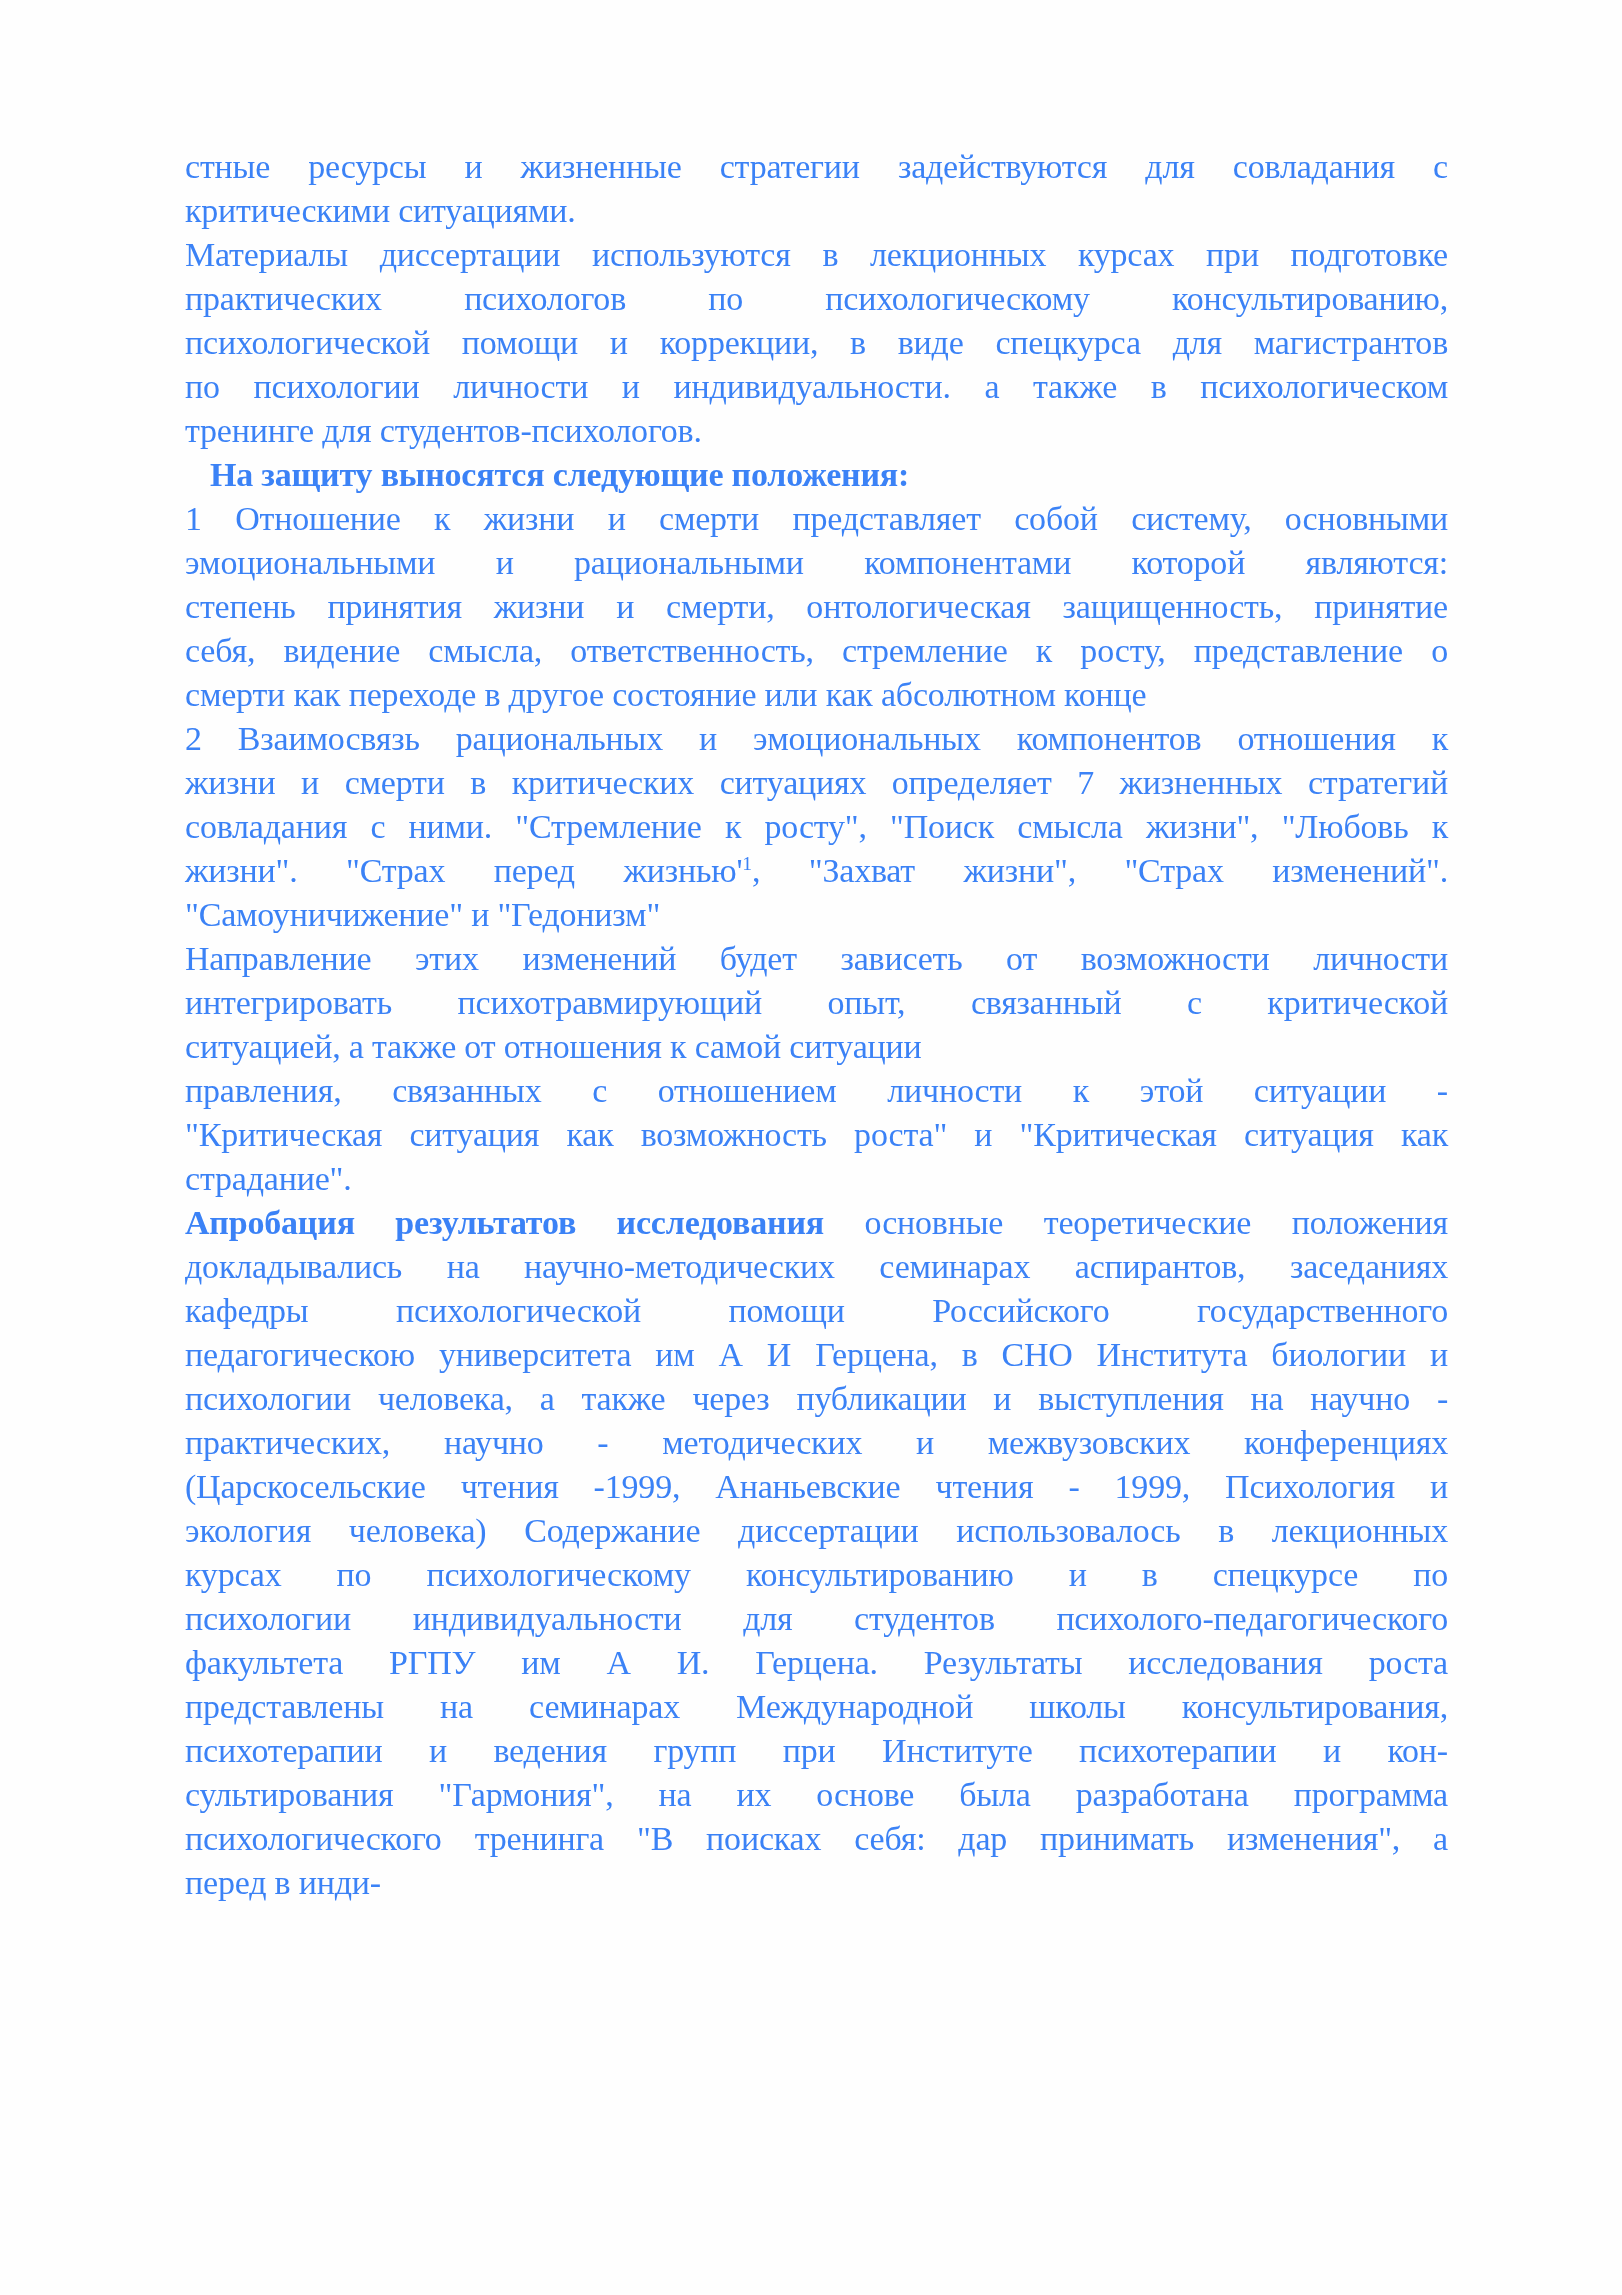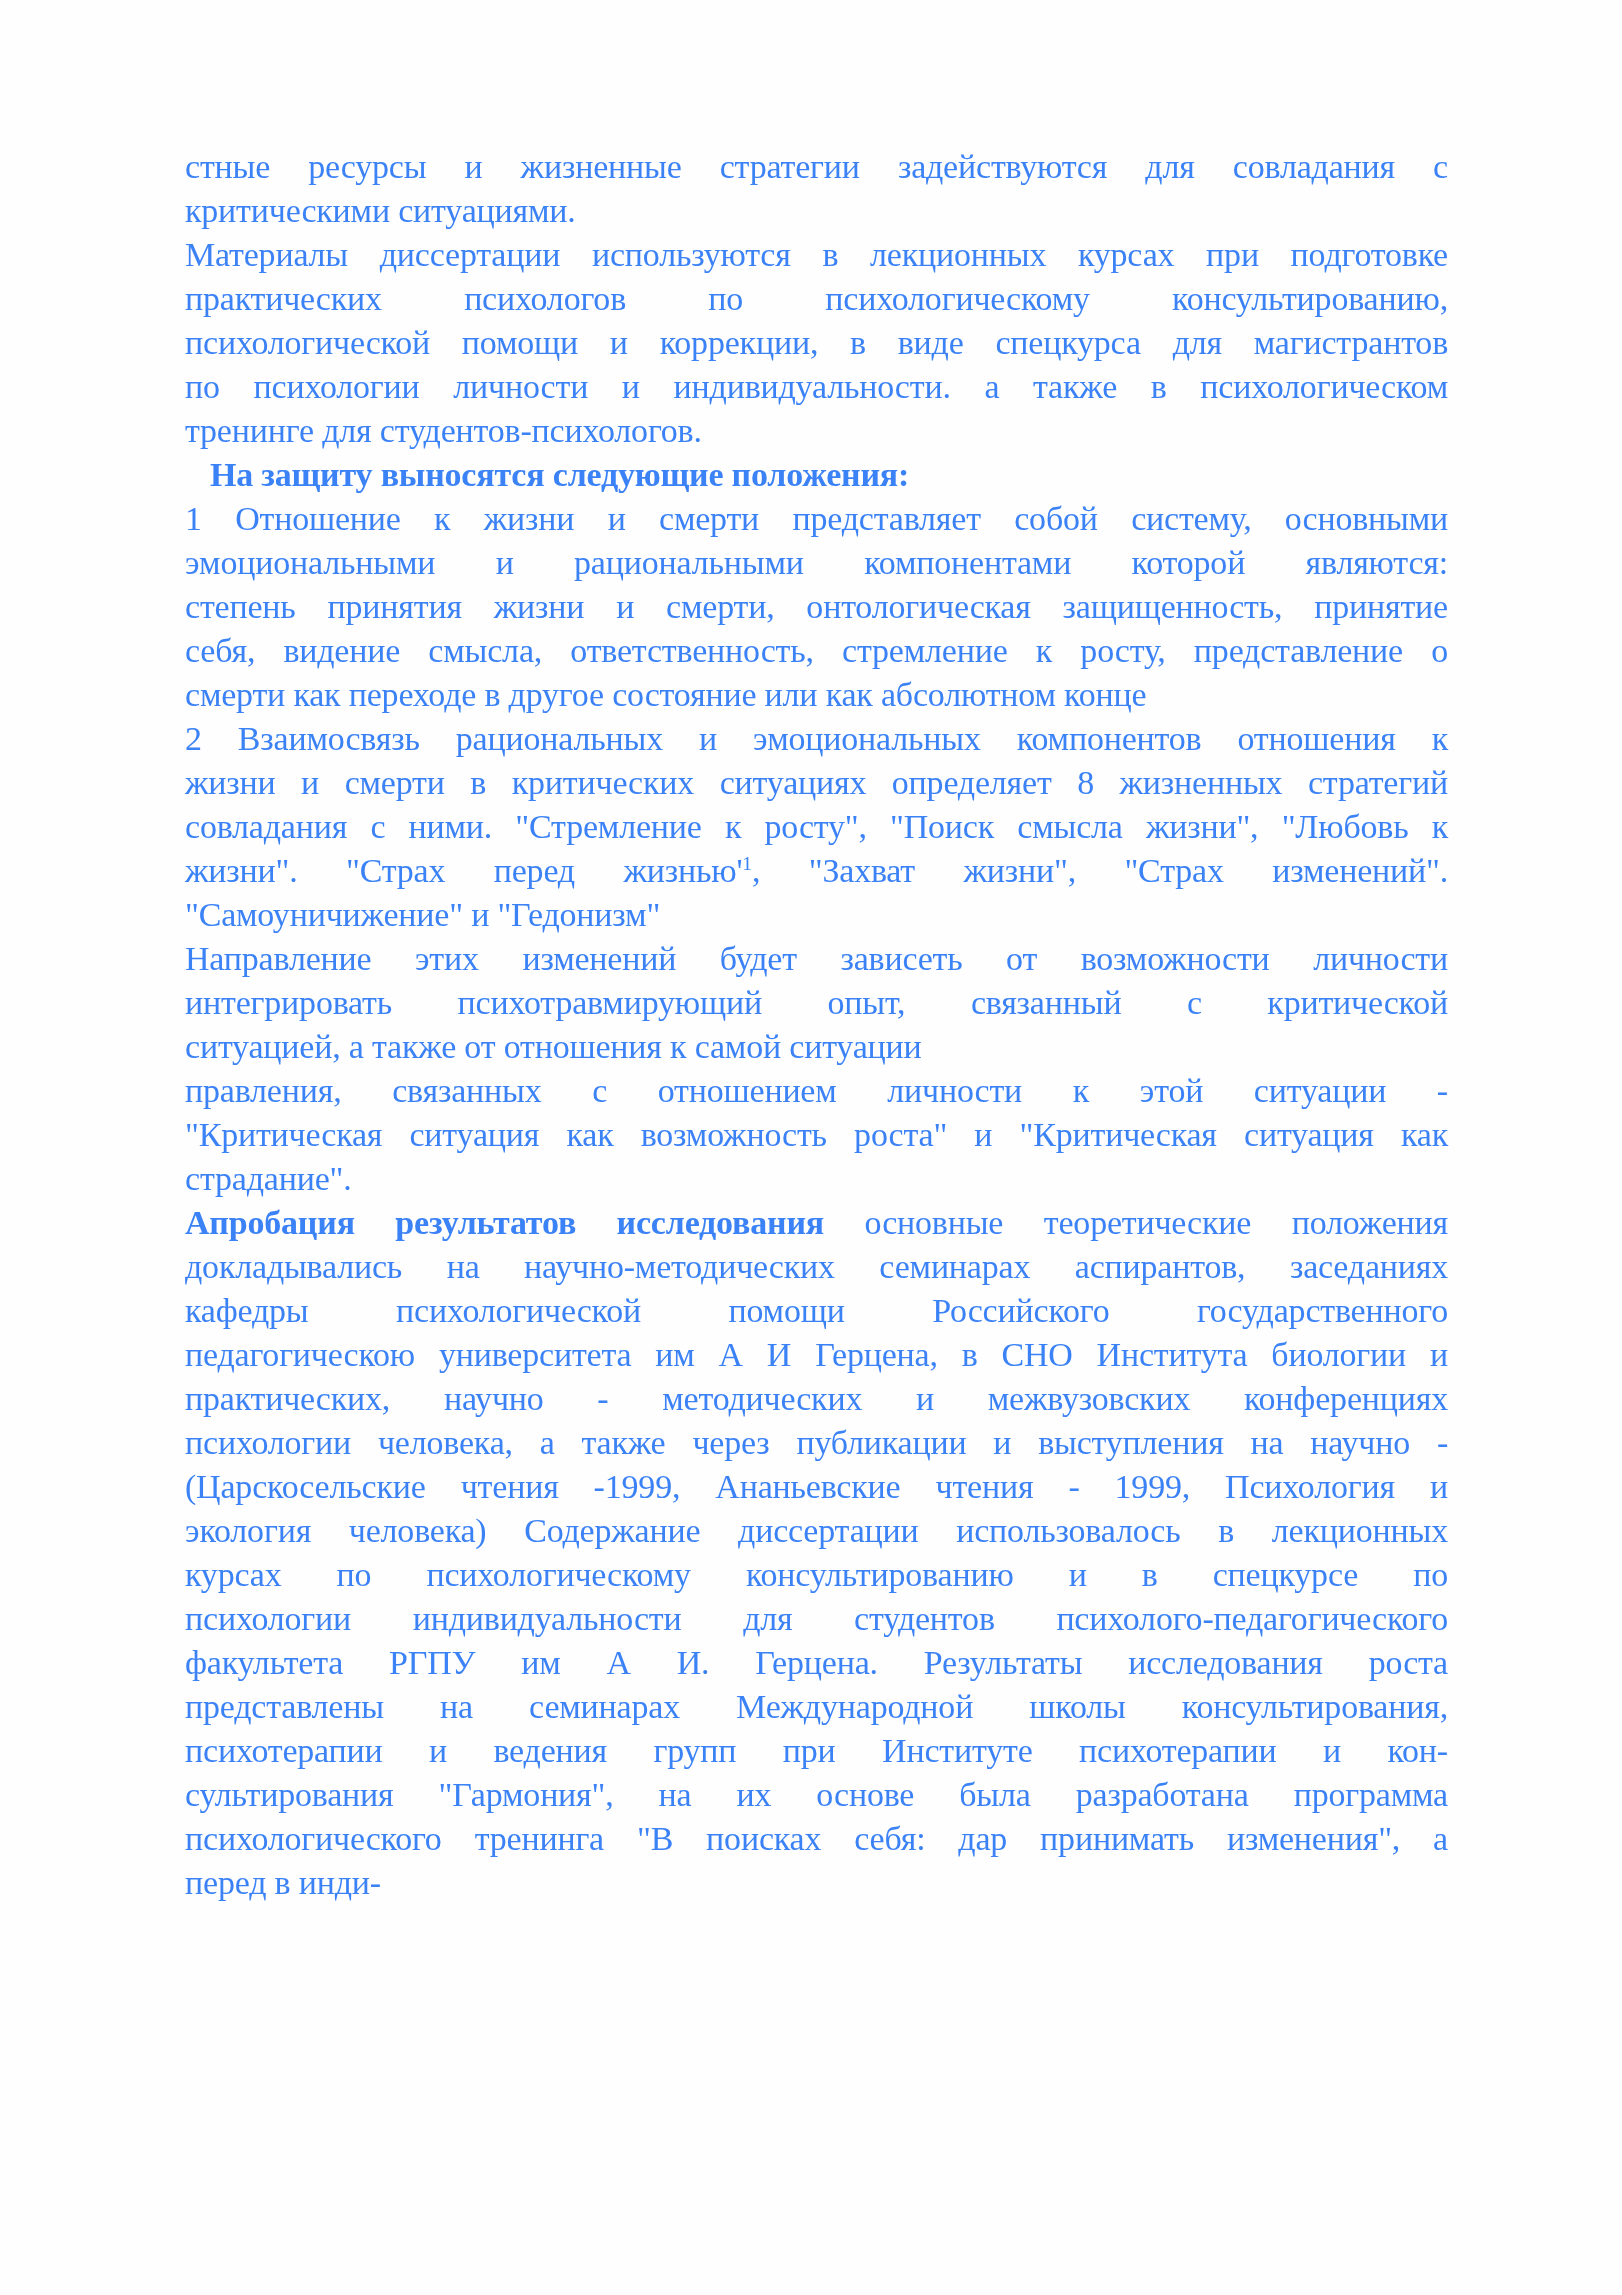--- a/index.html
+++ b/index.html
@@ -62,42 +62,42 @@
       </div>
       <div class="para">
         <div class="line"><span>1 Отношение к жизни и смерти представляет собой систему, основными</span></div>
         <div class="line"><span>эмоциональными и рациональными компонентами которой являются:</span></div>
         <div class="line"><span>степень принятия жизни и смерти, онтологическая защищенность, принятие</span></div>
         <div class="line"><span>себя, видение смысла, ответственность, стремление к росту, представление о</span></div>
         <div class="line last"><span>смерти как переходе в другое состояние или как абсолютном конце</span></div>
       </div>
       <div class="para">
         <div class="line"><span>2 Взаимосвязь рациональных и эмоциональных компонентов отношения к</span></div>
-        <div class="line"><span>жизни и смерти в критических ситуациях определяет 8 жизненных стратегий</span></div>
+        <div class="line"><span>жизни и смерти в критических ситуациях определяет 7 жизненных стратегий</span></div>
         <div class="line"><span>совладания с ними. "Стремление к росту", "Поиск смысла жизни", "Любовь к</span></div>
         <div class="line"><span>жизни". "Страх перед жизнью'</span><sup class="fnote">1</sup><span>, "Захват жизни", "Страх изменений".</span></div>
         <div class="line last"><span>"Самоуничижение" и "Гедонизм"</span></div>
       </div>
       <div class="para">
         <div class="line"><span>Направление этих изменений будет зависеть от возможности личности</span></div>
         <div class="line"><span>интегрировать психотравмирующий опыт, связанный с критической</span></div>
         <div class="line last"><span>ситуацией, а также от отношения к самой ситуации</span></div>
       </div>
       <div class="para">
         <div class="line"><span>правления, связанных с отношением личности к этой ситуации -</span></div>
         <div class="line"><span>"Критическая ситуация как возможность роста" и "Критическая ситуация как</span></div>
         <div class="line last"><span>страдание".</span></div>
       </div>
       <div class="para">
         <div class="line"><span class="b">Апробация результатов исследования</span><span> основные теоретические положения</span></div>
         <div class="line"><span>докладывались на научно-методических семинарах аспирантов, заседаниях</span></div>
         <div class="line"><span>кафедры психологической помощи Российского государственного</span></div>
         <div class="line"><span>педагогическою университета им А И Герцена, в СНО Института биологии и</span></div>
+        <div class="line"><span>психологии человека, а также через публикации и выступления на научно -</span></div>
         <div class="line"><span>практических, научно - методических и межвузовских конференциях</span></div>
-        <div class="line"><span>психологии человека, а также через публикации и выступления на научно -</span></div>
         <div class="line"><span>(Царскосельские чтения -1999, Ананьевские чтения - 1999, Психология и</span></div>
         <div class="line"><span>экология человека) Содержание диссертации использовалось в лекционных</span></div>
         <div class="line"><span>курсах по психологическому консультированию и в спецкурсе по</span></div>
         <div class="line"><span>психологии индивидуальности для студентов психолого-педагогического</span></div>
         <div class="line"><span>факультета РГПУ им А И. Герцена. Результаты исследования роста</span></div>
         <div class="line"><span>представлены на семинарах Международной школы консультирования,</span></div>
         <div class="line"><span>психотерапии и ведения групп при Институте психотерапии и кон-</span></div>
         <div class="line"><span>сультирования "Гармония", на их основе была разработана программа</span></div>
         <div class="line"><span>психологического тренинга "В поисках себя: дар принимать изменения", а</span></div>
         <div class="line last"><span>перед в инди-</span></div>

